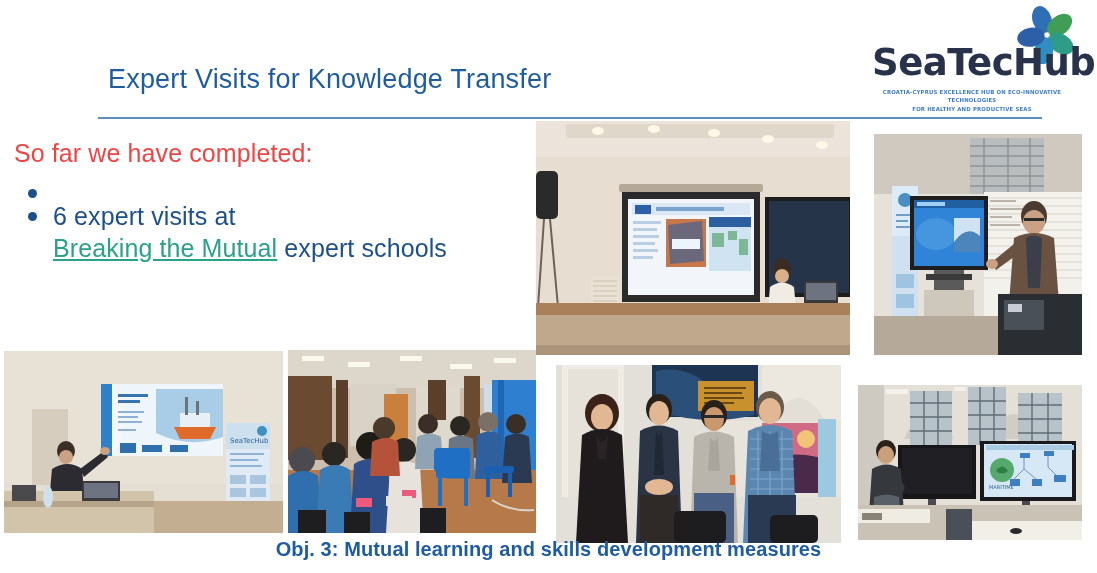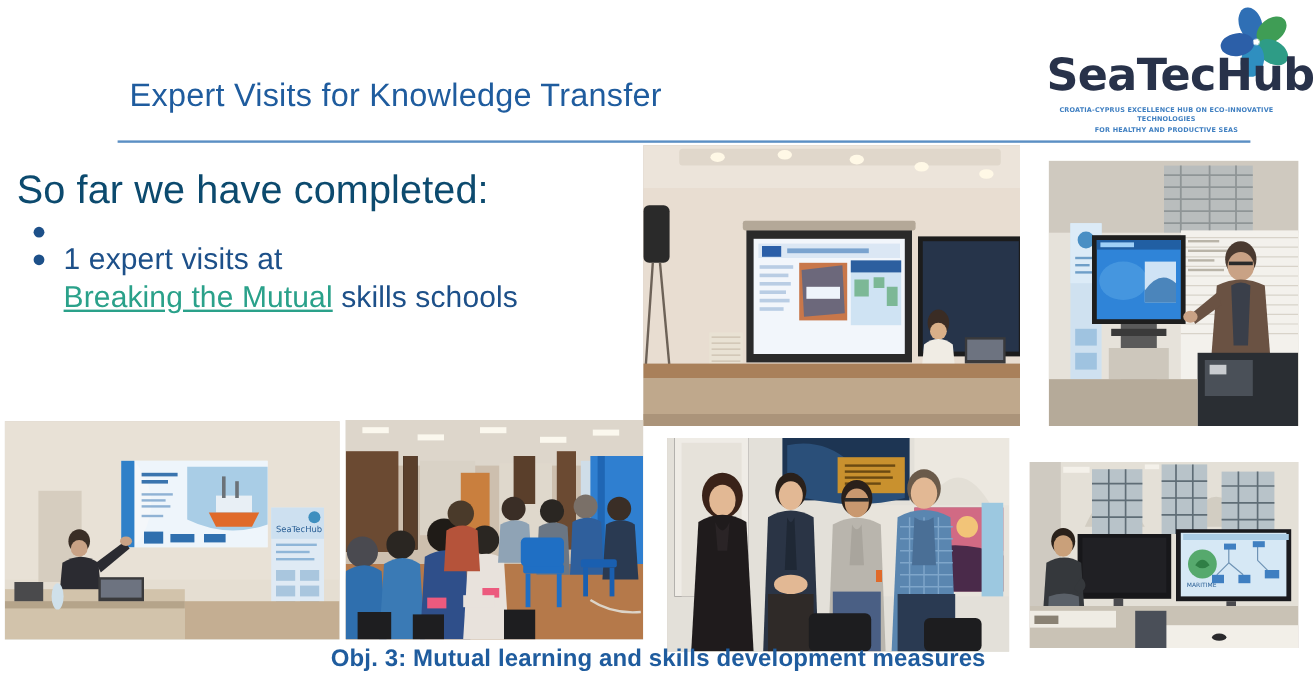--- a/index.html
+++ b/index.html
@@ -34,21 +34,21 @@
     letter-spacing: 0.2px; white-space: nowrap;
   }
   .title-rule {
     position: absolute; left: 98px; top: 117px; width: 944px; height: 2px;
     background: #5b8fc4;
   }
 
   
   .intro {
     position: absolute; left: 14px; top: 139px;
-    font-size: 33px; color: #0c4a6e; letter-spacing: 0.1px;
+    font-size: 25px; color: #ef4444; letter-spacing: 0.1px;
   }
   .bullets { position: absolute; left: 14px; top: 178px; width: 520px; }
   .bullet-row { display: flex; align-items: flex-start; margin-bottom: 3px; }
   .bullet-dot {
     width: 9px; height: 9px; border-radius: 50%;
     background: #1d5089; margin: 11px 16px 0 14px; flex: none;
   }
   .bullet-text { font-size: 25px; color: #1d5089; line-height: 1.26; letter-spacing: 0.1px; }
   .link {
     color: #2aa18a; text-decoration: underline; text-underline-offset: 2px;
@@ -101,21 +101,21 @@
   <div class="title-rule"></div>
 
   <div class="intro">So far we have completed:</div>
 
   <div class="bullets">
     <div class="bullet-row">
       <span class="bullet-dot"></span>
     </div>
     <div class="bullet-row">
       <span class="bullet-dot"></span>
-      <span class="bullet-text"><span>1 expert visits at</span><br><a class="link" href="#">Breaking the Mutual</a><span> skills schools</span></span>
+      <span class="bullet-text"><span>6 expert visits at</span><br><a class="link" href="#">Breaking the Mutual</a><span> expert schools</span></span>
     </div>
   </div>
 
   <div class="photo" id="photo-lecture-hall">
     <svg viewBox="0 0 314 234" preserveAspectRatio="none" xmlns="http://www.w3.org/2000/svg">
       <rect width="314" height="234" fill="#e4d9cd"></rect>
       <rect x="0" y="0" width="314" height="36" fill="#ece4da"></rect>
       <rect x="30" y="3" width="268" height="14" rx="3" fill="#e0d7cb"></rect>
       <g fill="#fff8e6">
         <ellipse cx="62" cy="10" rx="6" ry="4"></ellipse>

